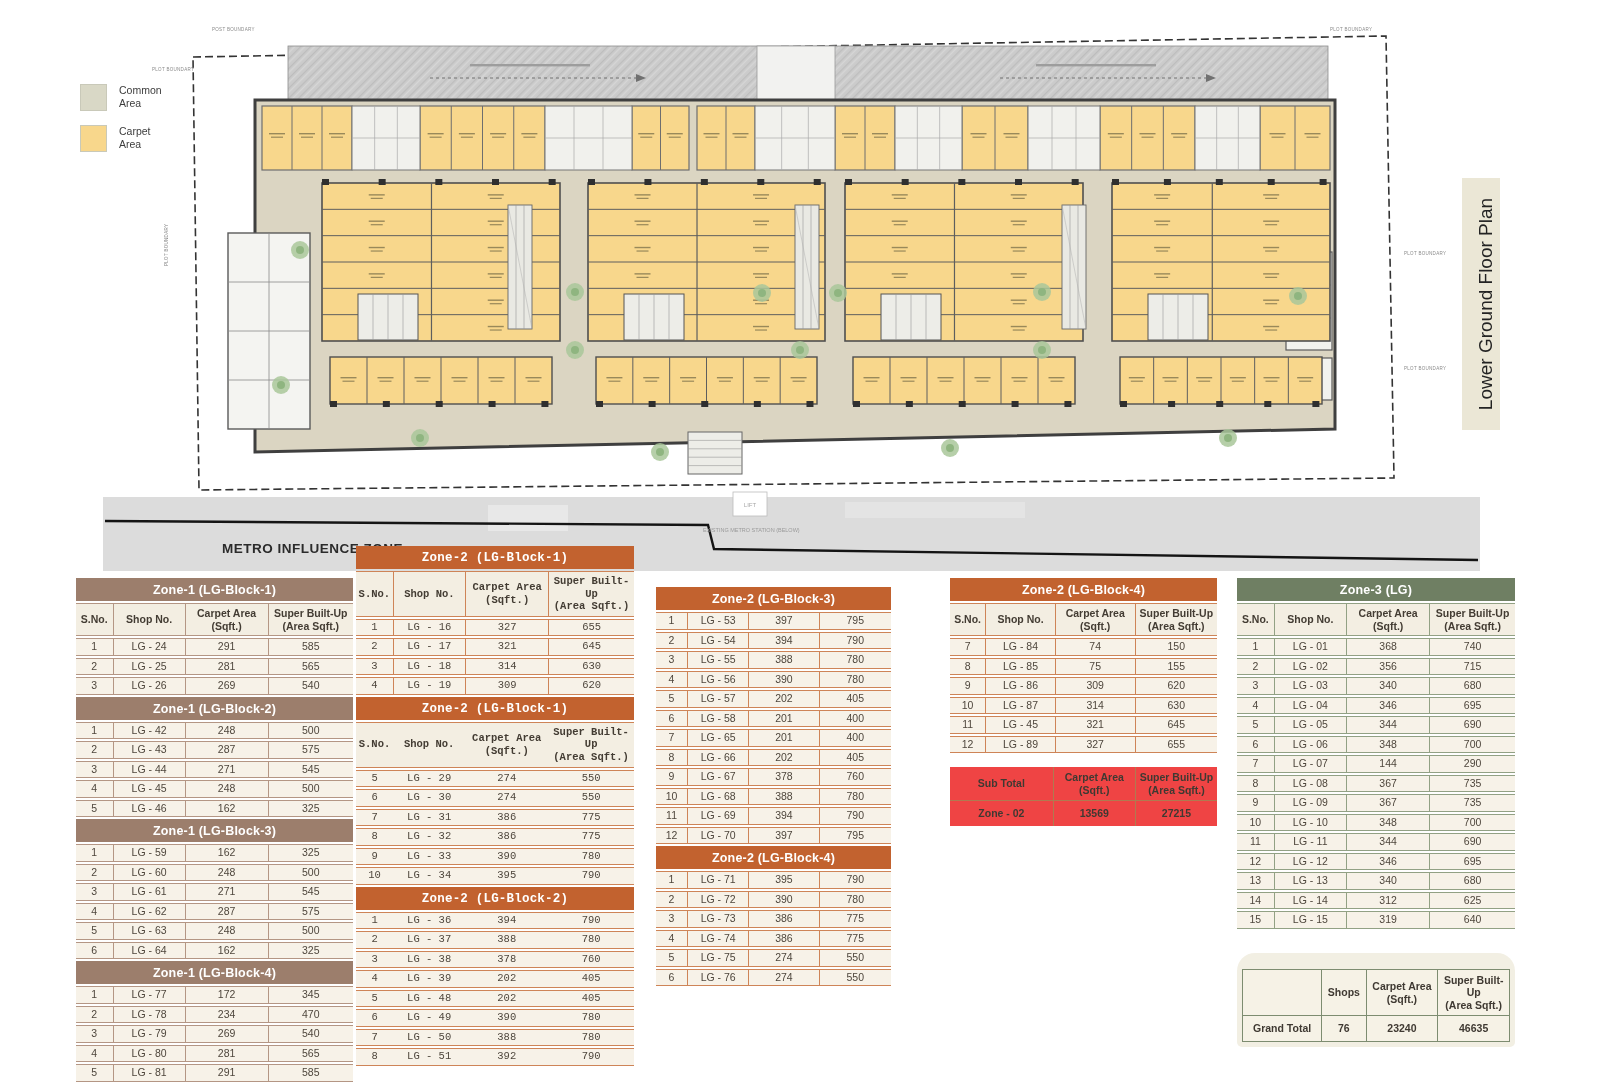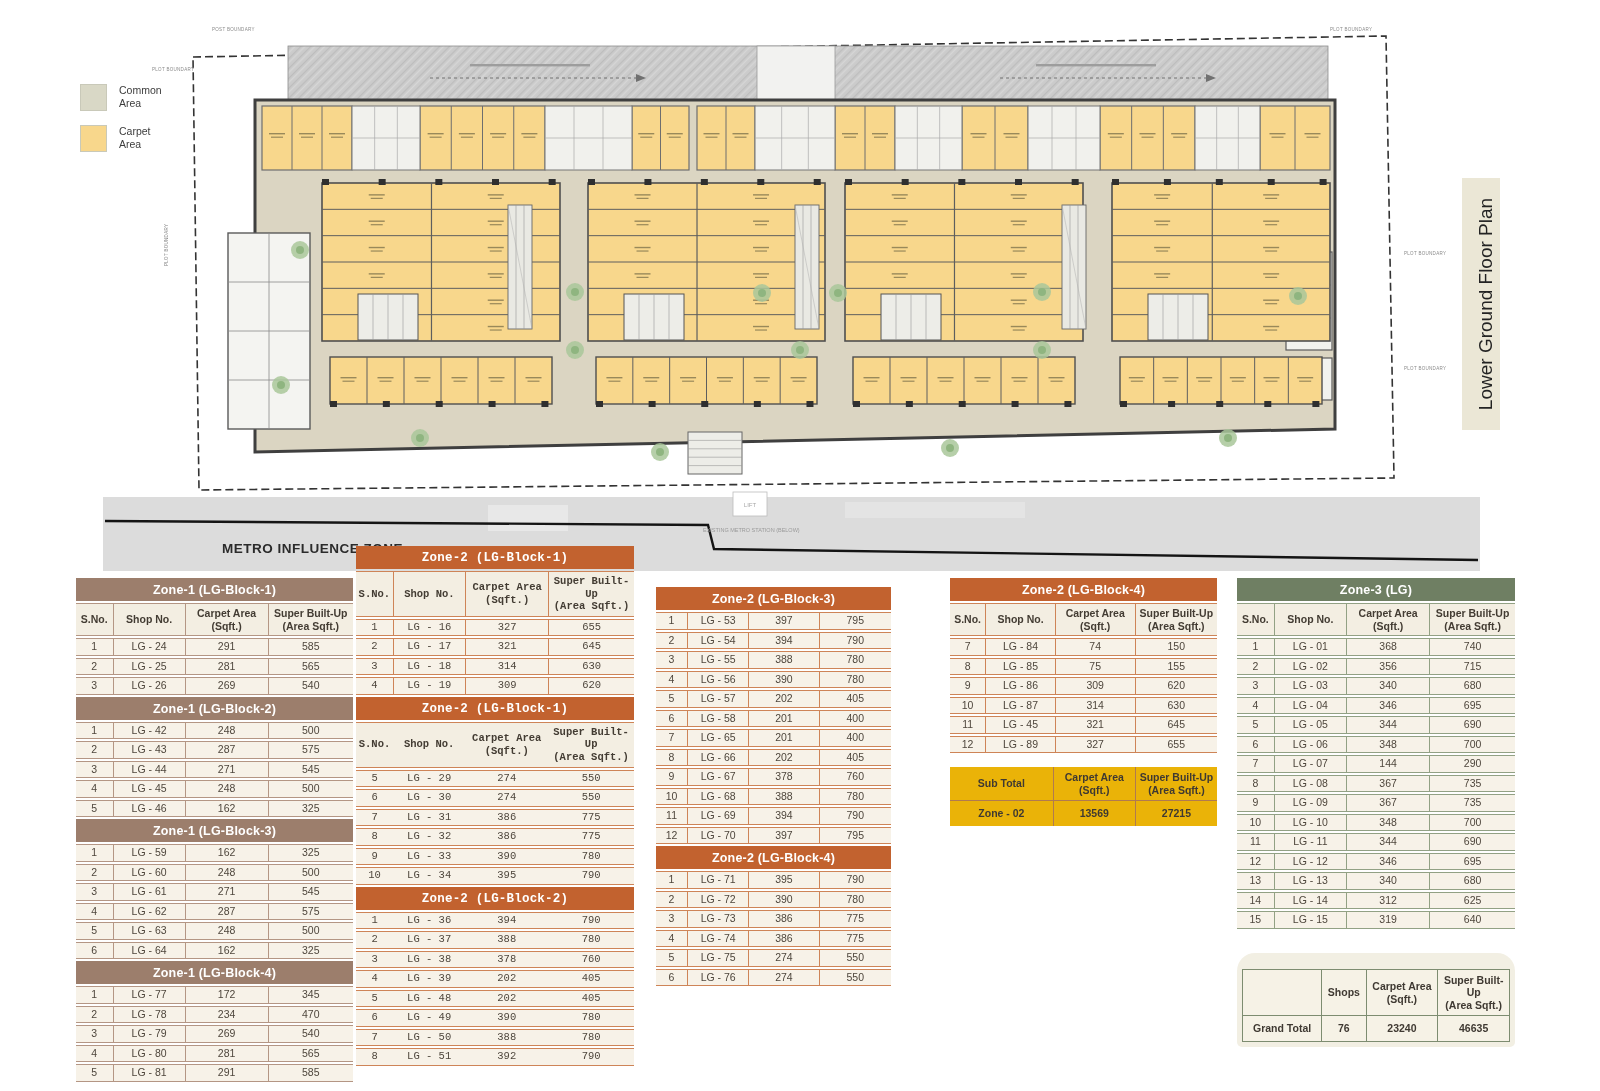--- a/index.html
+++ b/index.html
@@ -34,21 +34,21 @@
            padding:1px 1px 2px;line-height:12.5px;
            border-top:1px solid var(--lc);border-bottom:1px solid var(--lc);}
   .tblk th + th, .tblk td + td{border-left:1px solid var(--lc);}
   .tblk.no-vlines th + th, .tblk.no-vlines td + td{border-left:none;}
   .tblk th:nth-child(1),.tblk td:nth-child(1){width:13%;}
   .tblk th:nth-child(2),.tblk td:nth-child(2){width:26%;}
   .tblk th:nth-child(3),.tblk td:nth-child(3){width:30%;}
   .tblk th:nth-child(4),.tblk td:nth-child(4){width:31%;}
 
   .subtot{margin-top:12px;}
-  .subtot table{width:100%;border-collapse:collapse;table-layout:fixed;background:#eab308;}
+  .subtot table{width:100%;border-collapse:collapse;table-layout:fixed;background:#ef4444;}
   .subtot td{font-size:10.5px;text-align:center;color:#3f3932;padding:4px 2px;white-space:pre-line;line-height:1.2;}
   .subtot tr.sth td{font-weight:bold;border-bottom:1.4px solid var(--lc);}
   .subtot td + td{border-left:1.4px solid var(--lc);}
   .subtot tr.stv td{font-weight:bold;padding:6px 2px;}
   .subtot td:nth-child(1){width:39%;}
   .subtot td:nth-child(2){width:30.5%;}
   .subtot td:nth-child(3){width:30.5%;}
   .zlbl-2{color:#C2622F;}
   .zlbl-3{color:#97A089;}
 

